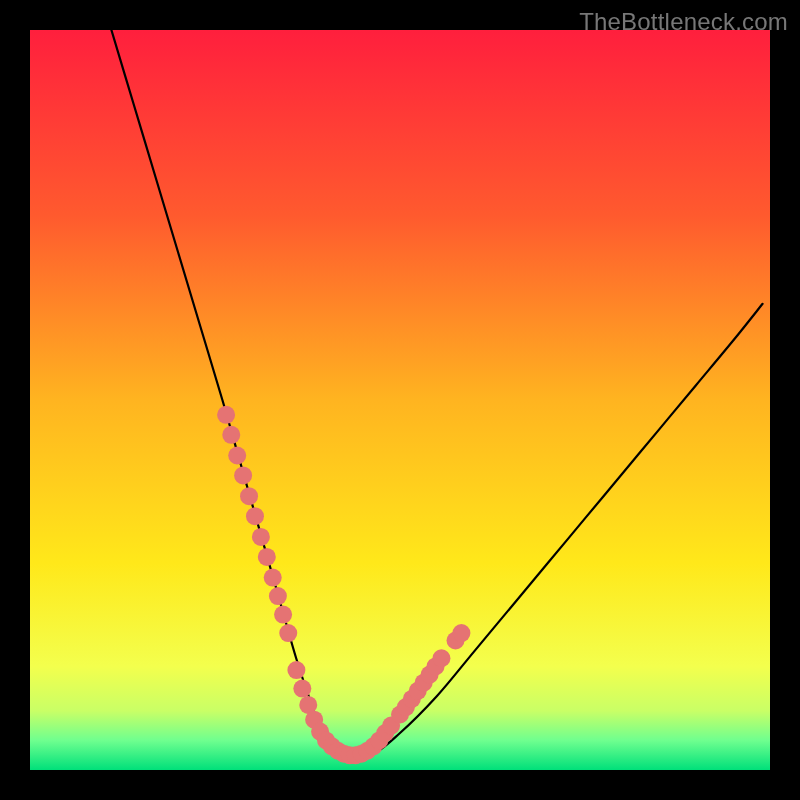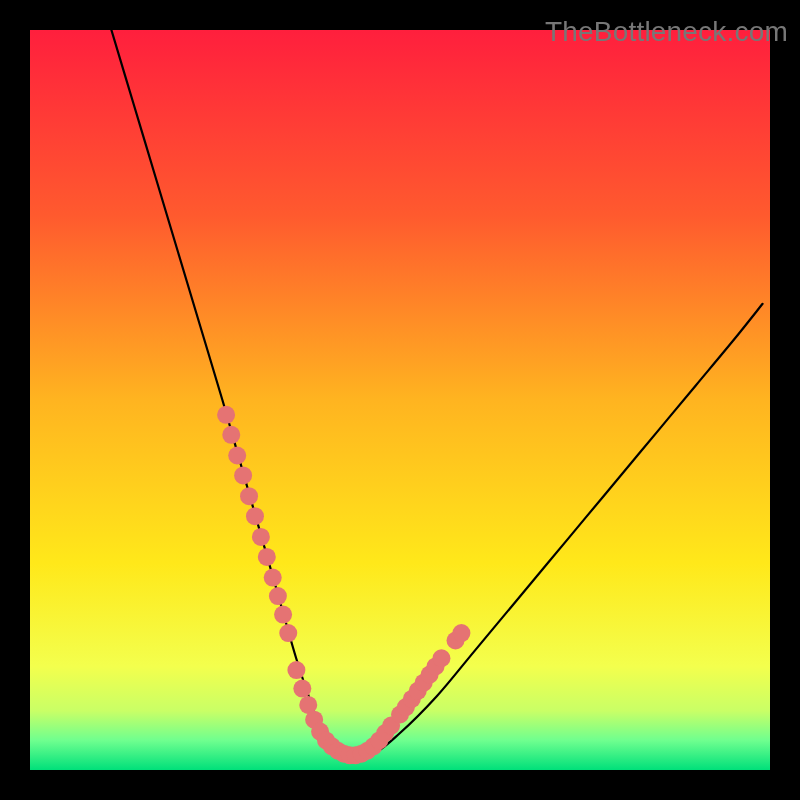--- a/index.html
+++ b/index.html
@@ -12,23 +12,23 @@
     overflow: hidden;
   }
   .stage {
     position: relative;
     width: 800px;
     height: 800px;
     background: #000;
   }
   .watermark {
     position: absolute;
-    top: 16px;
+    top: 8px;
     right: 12px;
-    font-size: 28px;
+    font-size: 24px;
     font-weight: 500;
     color: #777;
     letter-spacing: 0.2px;
     z-index: 50;
     user-select: none;
   }
   svg {
     position: absolute;
     left: 0;
     top: 0;

